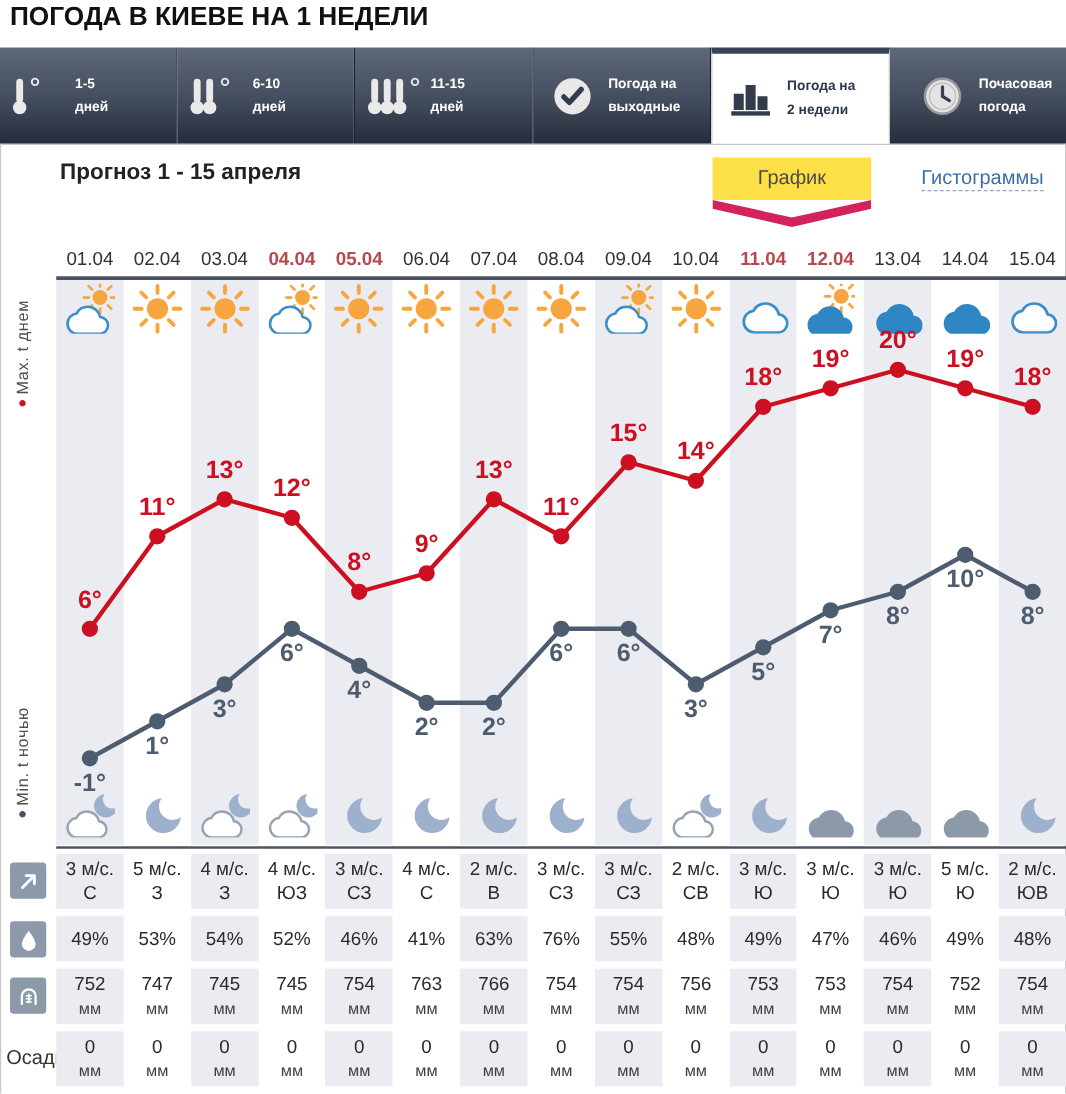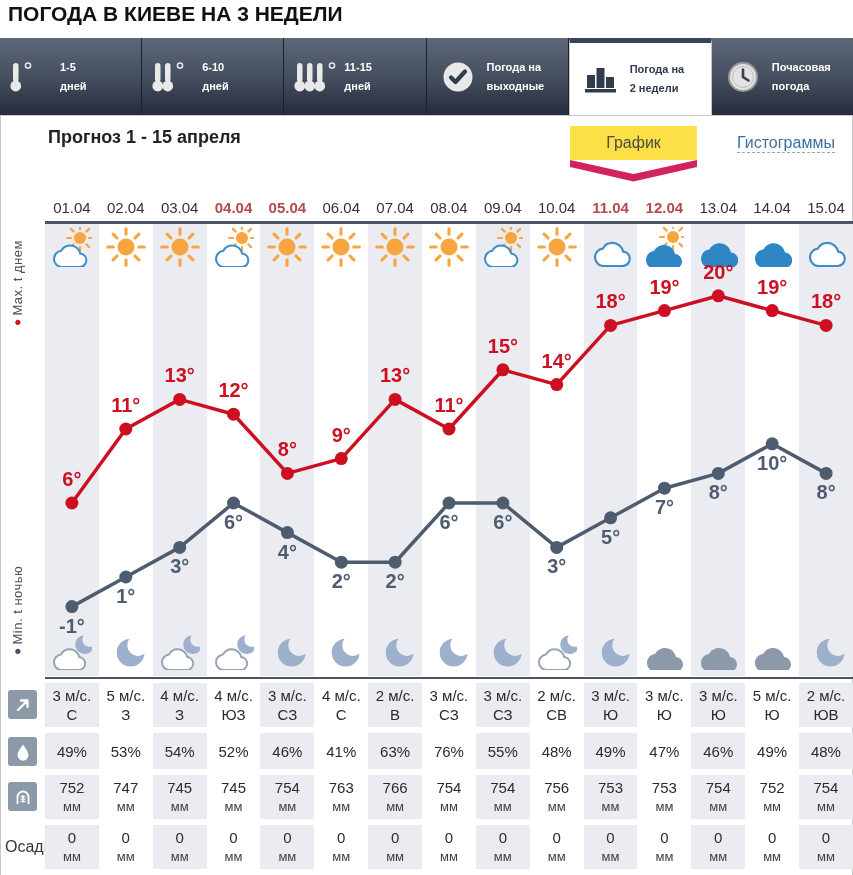--- a/index.html
+++ b/index.html
@@ -5,21 +5,21 @@
   html,body{margin:0;padding:0;background:#fff;font-family:"Liberation Sans",sans-serif;}
   .page{position:relative;width:853px;height:875px;background:#fff;overflow:hidden;}
 
   .page-title{position:absolute;top:2px;left:8px;margin:0;font-size:21px;font-weight:bold;color:#111;}
 
   
   .tabbar{position:absolute;top:38px;left:0;width:853px;height:77px;display:flex;}
   .tab{box-sizing:border-box;flex:1;display:flex;align-items:center;gap:7px;padding-left:9px;
        background:linear-gradient(#5e6879 0%,#434c5d 55%,#262c3b 100%);
        border-right:1px solid #1c212e;color:#fff;font-weight:bold;font-size:11px;line-height:19px;cursor:pointer;position:relative;}
-  .tab:last-child{border-right:none;}
+  .tab:last-child{border-right:none;justify-content:center;}
   .tab.active{background:#fff;color:#2e3950;border-top:5px solid #39445c;border-left:1px solid #c9c9c9;border-right:1px solid #c9c9c9;}
   .tab.active::after{content:'';position:absolute;left:0;right:0;bottom:-2px;height:3px;background:#fff;}
   .tab-icon{width:44px;min-width:44px;display:flex;justify-content:center;align-items:center;}
 
   
   .content-frame{position:absolute;top:115px;left:0;width:851px;height:759px;border:1px solid #c9c9c9;border-bottom:none;pointer-events:none;}
 
   .heading{position:absolute;top:127px;left:48px;font-size:18px;font-weight:bold;color:#222;}
   .graph-btn{position:absolute;top:126px;left:570px;width:127px;height:34px;background:#fde047;color:#4a4a4a;
              font-size:16px;text-align:center;line-height:34px;cursor:pointer;}
@@ -63,21 +63,21 @@
   .row-icon{position:absolute;left:8px;width:29px;height:29px;background:#8c99a9;border-radius:3px;
             display:flex;align-items:center;justify-content:center;}
   .ri-wind{top:690px;} .ri-hum{top:737px;} .ri-press{top:782px;}
   .precip-label{position:absolute;left:5px;top:825px;width:40px;height:44px;line-height:44px;
                 font-size:16px;color:#333;overflow:hidden;white-space:nowrap;}
 </style>
 </head>
 <body>
 
 <div class="page">
-  <h1 class="page-title">ПОГОДА В КИЕВЕ НА 3 НЕДЕЛИ</h1>
+  <h1 class="page-title">ПОГОДА В КИЕВЕ НА 1 НЕДЕЛИ</h1>
 
   <div class="tabbar">
       <div class="tab">
         <span class="tab-icon">
           <svg width="44" height="38" viewBox="0 0 44 38">
             <rect x="4" y="5" width="5.5" height="19" rx="2.75" fill="#e9e9e9"></rect>
             <circle cx="6.75" cy="28" r="5.4" fill="#e9e9e9"></circle>
             <circle cx="19" cy="7.5" r="2.6" fill="none" stroke="#e9e9e9" stroke-width="1.5"></circle>
           </svg>
         </span>

